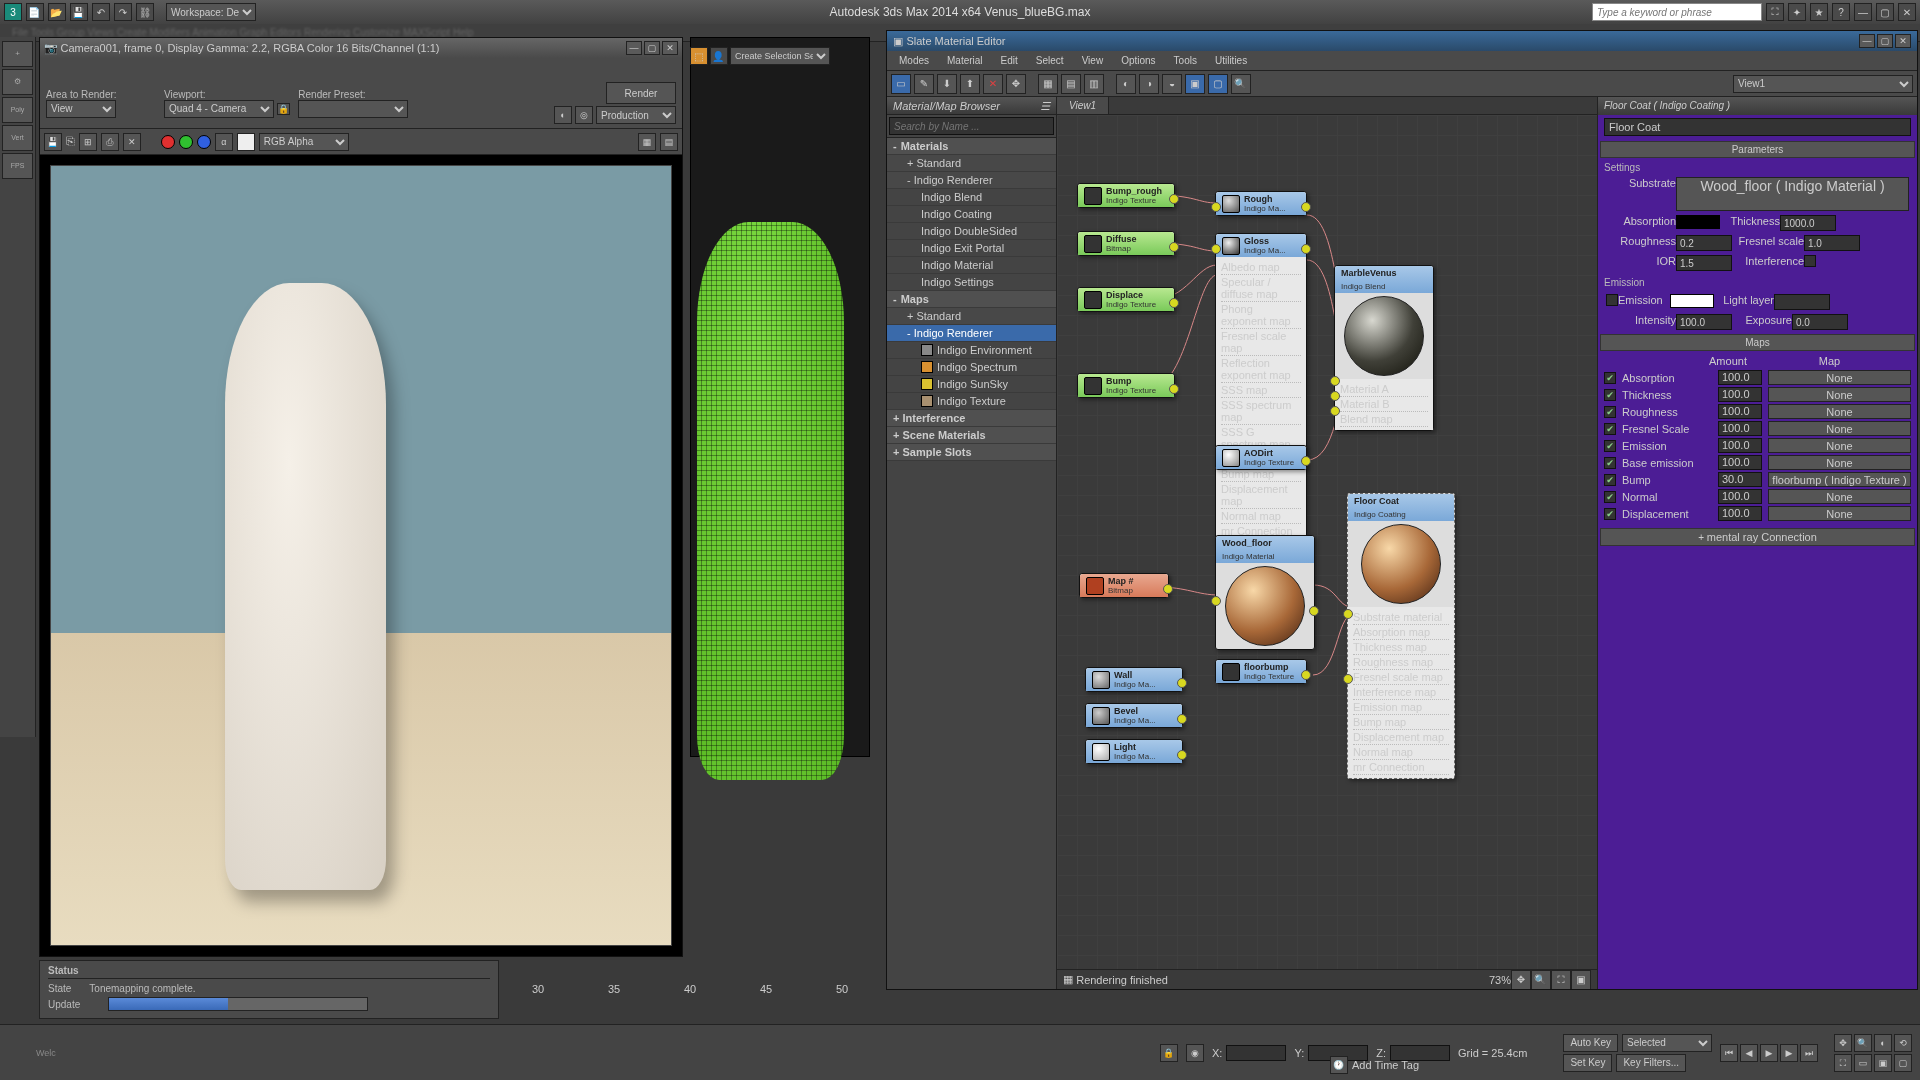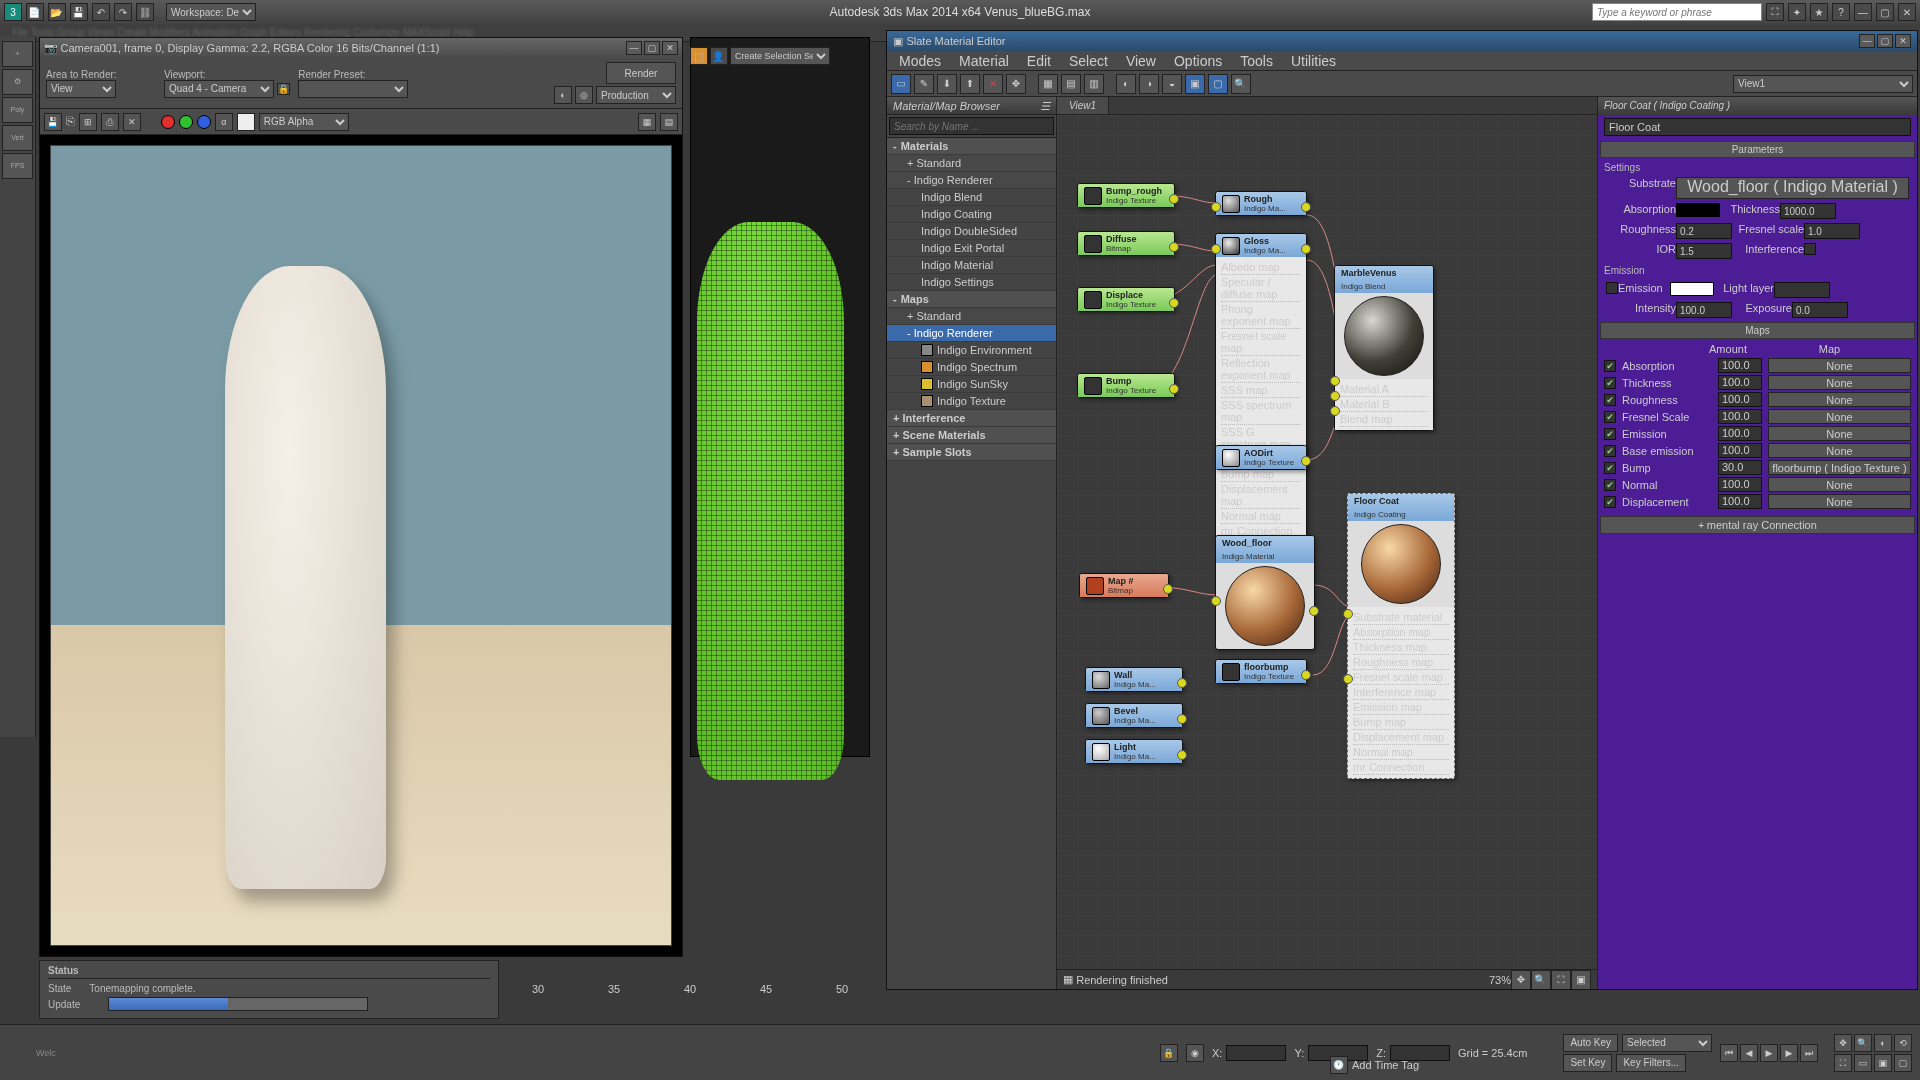--- a/index.html
+++ b/index.html
@@ -14,21 +14,21 @@
 .search-box { background:#fff; color:#666; border:1px solid #888; height:18px; width:170px; padding:0 4px; font-style:italic; font-size:10px; }
 .menubar { height:18px; background:#3f3f3f; border-bottom:1px solid #222; display:flex; align-items:center; padding:0 6px; gap:2px; }
 .menubar span { padding:2px 6px; font-size:10px; color:#999; }
 
 
 .render-window { position:absolute; left:39px; top:37px; width:644px; height:920px; background:#4a4a4a; border:1px solid #111; display:flex; flex-direction:column; }
 .rw-title { height:20px; background:linear-gradient(#666,#4a4a4a); display:flex; align-items:center; padding:0 4px; font-size:10px; color:#ddd; }
 .rw-title-ctrl { margin-left:auto; display:flex; gap:2px; }
 .rw-title-ctrl div { width:16px; height:14px; background:#5a5a5a; border:1px solid #222; text-align:center; line-height:12px; font-size:9px; }
 .rw-toolbar { background:#4a4a4a; padding:4px 6px; display:flex; flex-direction:column; gap:2px; border-bottom:1px solid #222; }
-.rw-row { display:flex; align-items:center; gap:8px; }
+.rw-row { display:flex; align-items:center; gap:8px;margin-top:20px; }
 .rw-label { font-size:10px; color:#bbb; width:110px; }
 .rw-select { background:#555; border:1px solid #222; height:18px; font-size:10px; color:#ccc; }
 .rw-btn { background:#555; border:1px solid #222; height:18px; padding:0 6px; font-size:10px; }
 .rw-icons { height:26px; background:#4a4a4a; border-bottom:1px solid #222; display:flex; align-items:center; padding:0 4px; gap:4px; }
 .rw-icon { width:18px; height:18px; background:#555; border:1px solid #222; font-size:9px; text-align:center; line-height:16px; }
 .color-dot { width:14px; height:14px; border-radius:50%; border:1px solid #000; }
 .render-view { flex:1; background:#000; padding:10px; }
 .render-img { width:100%; height:100%; background:linear-gradient(#7a9ba5 0%,#7a9ba5 60%,#d9c8a8 60%,#e8dcc0 100%); position:relative; border:1px solid #444; }
 .statue { position:absolute; left:28%; top:15%; width:26%; height:78%; background:radial-gradient(ellipse at 40% 30%,#f5f0e8,#d8d0c4); border-radius:40% 40% 10% 10% / 20% 20% 5% 5%; filter:drop-shadow(8px 12px 8px rgba(0,0,0,0.3)); }
 .status-panel { position:absolute; left:39px; top:960px; width:460px; background:#4a4a4a; border:1px solid #222; padding:4px 8px; }
@@ -48,21 +48,21 @@
                    repeating-linear-gradient(90deg,transparent,transparent 4px,rgba(0,0,0,0.35) 4px,rgba(0,0,0,0.35) 5px),
                    radial-gradient(ellipse at 40% 20%,#8fff4a,#5fd020);
 }
 
 
 .slate { position:absolute; left:886px; top:30px; width:1032px; height:960px; background:#4a4a4a; border:1px solid #111; display:flex; flex-direction:column; }
 .slate-title { height:20px; background:linear-gradient(#3a6a9a,#2a4a6a); display:flex; align-items:center; padding:0 6px; font-size:11px; color:#fff; }
 .slate-title-ctrl { margin-left:auto; display:flex; gap:2px; }
 .slate-title-ctrl div { width:16px; height:14px; background:#5a5a5a; border:1px solid #222; text-align:center; line-height:12px; font-size:9px; }
 .slate-menu { height:20px; background:#4a4a4a; border-bottom:1px solid #222; display:flex; align-items:center; padding:0 4px; gap:2px; }
-.slate-menu span { padding:2px 8px; font-size:14px; }
+.slate-menu span { padding:2px 8px; font-size:10px; }
 .slate-toolbar { height:26px; background:#4a4a4a; border-bottom:1px solid #222; display:flex; align-items:center; padding:0 4px; gap:3px; }
 .st-btn { width:20px; height:20px; background:#555; border:1px solid #222; font-size:10px; text-align:center; line-height:18px; }
 .st-btn.active { background:#3a6aaa; }
 .slate-body { flex:1; display:flex; overflow:hidden; }
 
 
 .browser { width:170px; background:#444; border-right:1px solid #222; display:flex; flex-direction:column; }
 .panel-header { height:18px; background:linear-gradient(#555,#3a3a3a); padding:0 6px; line-height:18px; font-size:10px; color:#ddd; font-style:italic; border-bottom:1px solid #222; display:flex; align-items:center; }
 .search-row { padding:2px; border-bottom:1px solid #222; }
 .search-row input { width:100%; background:#333; border:1px solid #111; color:#999; height:18px; padding:0 4px; font-size:10px; font-style:italic; }
@@ -96,21 +96,21 @@
 svg.wires path { stroke:#d88888; stroke-width:1; fill:none; }
 .graph-status { height:20px; background:#3a3a3a; border-top:1px solid #222; display:flex; align-items:center; padding:0 6px; font-size:10px; }
 
 
 .params { width:320px; background:#4c1d95; border-left:1px solid #222; display:flex; flex-direction:column; overflow:auto; }
 .param-title { height:18px; background:linear-gradient(#555,#3a3a3a); padding:0 6px; line-height:18px; font-size:10px; font-style:italic; }
 .section-head { background:#555; text-align:center; padding:2px; font-size:10px; border:1px solid #333; margin:2px; }
 .param-row { display:flex; align-items:flex-start; padding:2px 8px; font-size:10px; }
 .param-row label { flex:0 0 70px; text-align:right; }
 .param-row .spin { width:56px; height:16px; background:#333; border:1px solid #111; padding:0 3px; font-size:10px; display:flex; align-items:center; }
-.param-row .wide { flex:1; background:#555; border:1px solid #222; height:22px; padding:0 4px; font-size:16px; text-align:center; }
+.param-row .wide { flex:1; background:#555; border:1px solid #222; height:34px; padding:0 4px; font-size:14px; text-align:center; }
 .chk { width:12px; height:12px; background:#333; border:1px solid #111; display:inline-flex; align-items:center; justify-content:center; font-size:9px; color:#8c8; }
 .color-sw { width:44px; height:14px; background:#fff; border:1px solid #000; }
 .maps-table { width:100%; }
 .maps-table .mr { display:flex; align-items:center; padding:1px 6px; gap:6px; font-size:10px; }
 .maps-table .mr .n { flex:0 0 90px; }
 .maps-table .mr .a { width:44px; background:#333; border:1px solid #111; height:15px; padding:0 3px; }
 .maps-table .mr .m { flex:1; background:#555; border:1px solid #222; height:15px; text-align:center; line-height:15px; }
 
 
 .timeline { position:absolute; left:500px; top:978px; width:380px; height:22px; background:#3a3a3a; display:flex; align-items:center; font-size:9px; color:#aaa; }

